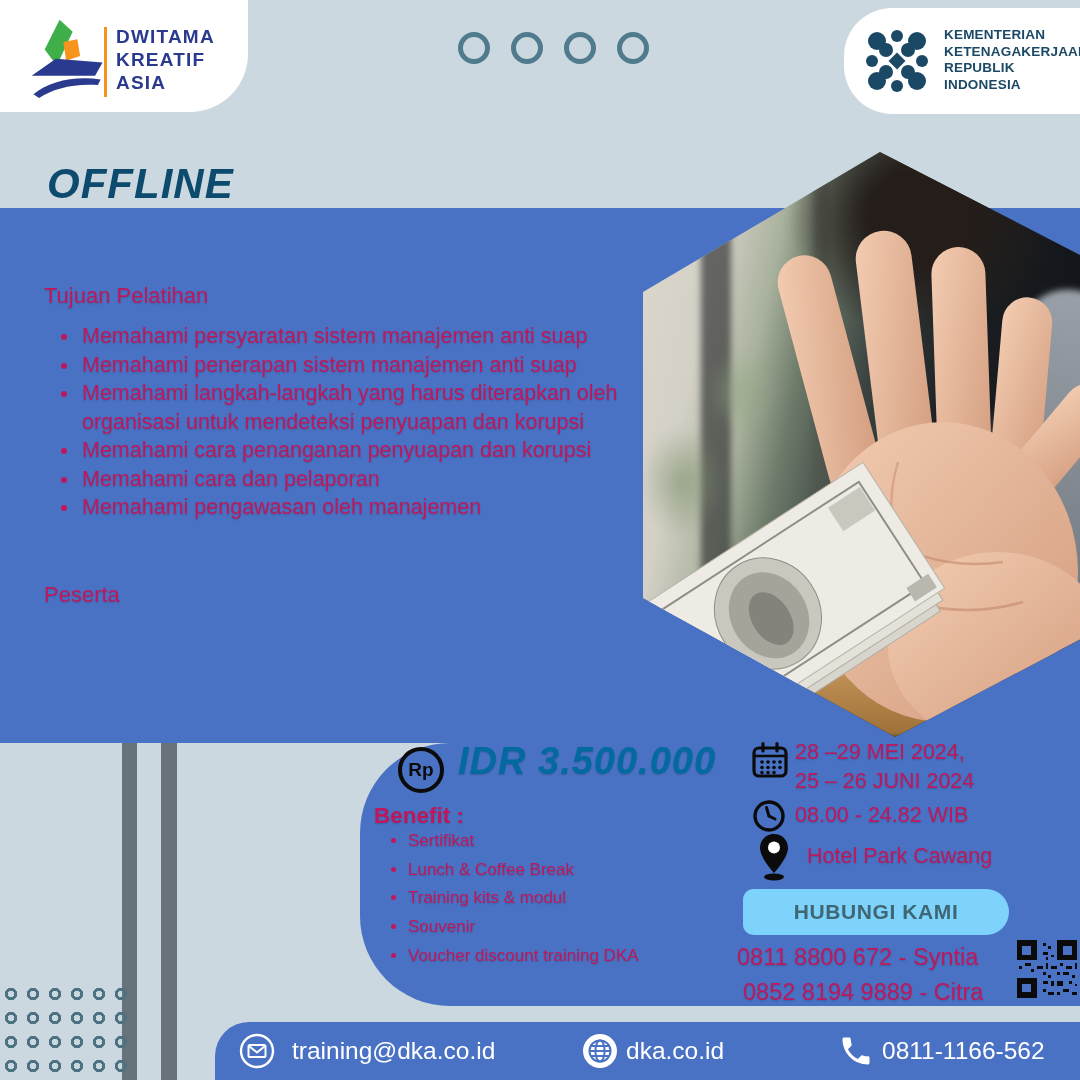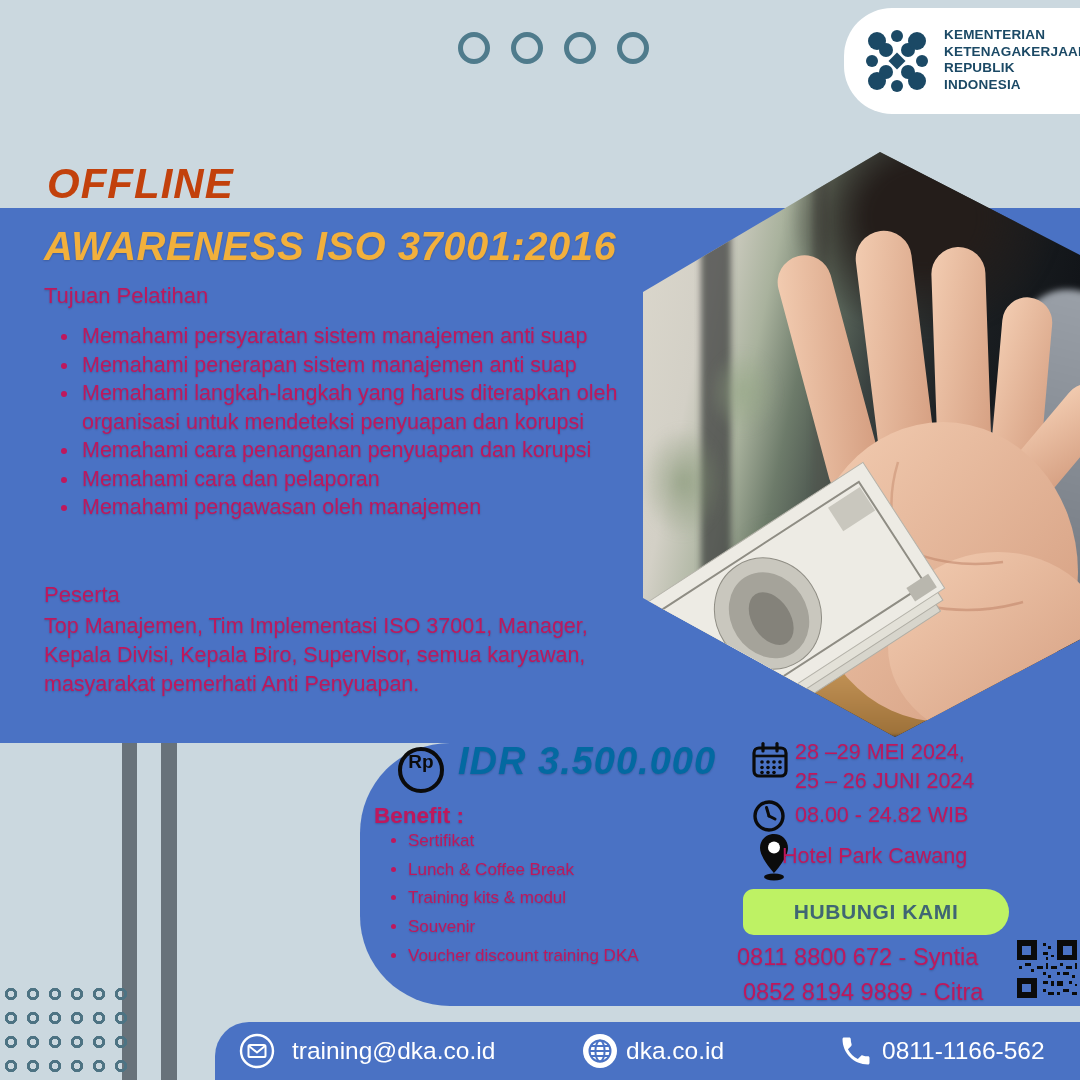--- a/index.html
+++ b/index.html
@@ -22,55 +22,55 @@
 
   
   .blue-main{left:0;top:208px;width:1080px;height:535px;background:#4a72c4;}
   .blue-lower{left:360px;top:743px;width:720px;height:263px;background:#4a72c4;
               border-radius:90px 0 0 90px;}
   .footer-bar{left:215px;top:1022px;width:865px;height:58px;background:#4a72c4;
               border-radius:34px 0 0 0;}
 
   
   .offline{left:47px;top:160px;font-size:42px;font-weight:800;font-style:italic;
-           color:#c2410c;letter-spacing:1px;}
+           color:#0c4a6e;letter-spacing:1px;}
   .title{left:44px;top:224px;font-size:40px;font-weight:800;font-style:italic;
          color:#f2b03c;letter-spacing:.5px;text-shadow:0 1px 2px rgba(0,0,0,.18);}
 
   
   .wtxt{color:#be185d;text-shadow:0 1px 2px rgba(0,0,0,.18);}
   .sec-h{font-size:22px;}
   .tujuan-h{left:44px;top:283px;}
   .tujuan-list{left:60px;top:322px;width:575px;margin:0;padding:0 0 0 20px;
                font-size:21.5px;line-height:28.5px;}
   .tujuan-list li{padding-left:2px;}
   .peserta-h{left:44px;top:582px;}
   .peserta-p{left:44px;top:612px;font-size:21.5px;line-height:29px;}
 
   
   .rp-icon{left:398px;top:747px;width:38px;height:38px;border:4px solid #0b0b0b;
-           border-radius:50%;display:flex;justify-content:center;}
+           border-radius:50%;display:flex;align-items:center;justify-content:center;}
   .rp-icon span{font-size:19px;font-weight:800;color:#0b0b0b;}
   .price{left:458px;top:740px;font-size:38px;font-weight:800;font-style:italic;
          color:#0369a1;letter-spacing:1px;text-shadow:0 1px 2px rgba(0,0,0,.2);}
   .benefit-h{left:374px;top:803px;font-size:22.5px;font-weight:800;}
   .benefit-list{left:388px;top:827px;width:360px;margin:0;padding:0 0 0 20px;
                 font-size:17px;line-height:28.7px;}
 
   
   .date1{left:795px;top:740px;font-size:21.5px;}
   .date2{left:795px;top:769px;font-size:21.5px;}
   .time{left:795px;top:803px;font-size:21.5px;}
-  .venue{left:782px;top:844px;font-size:21.5px;}
+  .venue{left:807px;top:844px;font-size:21.5px;}
   .ic-cal{left:751px;top:741px;}
   .ic-clock{left:752px;top:799px;}
   .ic-pin{left:757px;top:833px;}
 
   
-  .contact-btn{left:743px;top:889px;width:266px;height:46px;background:#bef264;
+  .contact-btn{left:743px;top:889px;width:266px;height:46px;background:#7dd3fc;
                border:none;border-radius:12px 26px 26px 12px;cursor:pointer;
                font-family:"Liberation Sans",sans-serif;font-size:21px;font-weight:800;
                color:#3f6673;letter-spacing:.6px;}
   .phone1{left:737px;top:944px;font-size:23.5px;}
   .phone2{left:743px;top:979px;font-size:23.5px;}
   .qr{left:1016px;top:940px;}
 
   
   .vbar1{left:122px;top:743px;width:15px;height:337px;background:#68727a;}
   .vbar2{left:161px;top:743px;width:16px;height:337px;background:#68727a;}
@@ -157,20 +157,34 @@
         <ellipse cx="-12" cy="0" rx="52" ry="57" fill="#c9c7be" stroke="#8f8d84"></ellipse>
         <ellipse cx="-12" cy="2" rx="38" ry="45" fill="#a5a39a"></ellipse>
         <ellipse cx="-12" cy="6" rx="19" ry="29" fill="#84827a"></ellipse>
         <rect x="96" y="-56" width="38" height="28" fill="#c9c7be"></rect>
         <rect x="-144" y="-70" width="26" height="16" fill="#b9b7ae"></rect>
         <rect x="118" y="54" width="26" height="16" fill="#b9b7ae"></rect>
       </g>
     </svg>
   </div>
 
+  <div class="abs pill-tl">
+    <svg class="abs" style="left:26px;top:14px;" width="84" height="86" viewBox="0 0 90 92">
+      <polygon points="20,38 36,6 50,19 33,55" fill="#3faf49"></polygon>
+      <polygon points="40,30 55,27 58,45 43,50" fill="#f7941d"></polygon>
+      <path d="M6,66 L32,48 L82,52 L74,66 Z" fill="#2a3b8f"></path>
+      <path d="M8,86 C24,72 52,66 80,70 L77,76 C52,74 28,80 14,90 Z" fill="#2a3b8f"></path>
+    </svg>
+    <div class="abs dka-divider"></div>
+    <div class="abs dka-text">
+      <div>DWITAMA</div>
+      <div>KREATIF</div>
+      <div>ASIA</div>
+    </div>
+  </div>
 
   <div class="abs rings">
     <span class="ring"></span>
     <span class="ring"></span>
     <span class="ring"></span>
     <span class="ring"></span>
   </div>
 
   <div class="abs pill-tr"></div>
   <svg class="abs" style="left:860px;top:24px;" width="74" height="74" viewBox="0 0 74 74" fill="#1b4965">
@@ -189,38 +203,32 @@
       <circle cx="62" cy="37" r="6"></circle>
   </svg>
   <div class="abs kem-text">
     <div>KEMENTERIAN</div>
     <div>KETENAGAKERJAAN</div>
     <div>REPUBLIK</div>
     <div>INDONESIA</div>
   </div>
 
   <div class="abs offline">OFFLINE</div>
-  <div class="abs title">AWARENESS ISO 37001:2016</div>
 
   <div class="abs wtxt sec-h tujuan-h">Tujuan Pelatihan</div>
   <ul class="abs wtxt tujuan-list">
     <li>Memahami persyaratan sistem manajemen anti suap</li>
     <li>Memahami penerapan sistem manajemen anti suap</li>
     <li>Memahami langkah-langkah yang harus diterapkan oleh organisasi untuk mendeteksi penyuapan dan korupsi</li>
     <li>Memahami cara penanganan penyuapan dan korupsi</li>
     <li>Memahami cara dan pelaporan</li>
     <li>Memahami pengawasan oleh manajemen</li>
   </ul>
 
   <div class="abs wtxt sec-h peserta-h">Peserta</div>
-  <div class="abs wtxt peserta-p">
-    <div>Top Manajemen, Tim Implementasi ISO 37001, Manager,</div>
-    <div>Kepala Divisi, Kepala Biro, Supervisor, semua karyawan,</div>
-    <div>masyarakat pemerhati Anti Penyuapan.</div>
-  </div>
 
   <div class="abs rp-icon">
     <span>Rp</span>
   </div>
   <div class="abs price">IDR 3.500.000</div>
   <div class="abs wtxt benefit-h">Benefit :</div>
   <ul class="abs wtxt benefit-list">
     <li>Sertifikat</li>
     <li>Lunch &amp; Coffee Break</li>
     <li>Training kits &amp; modul</li>

